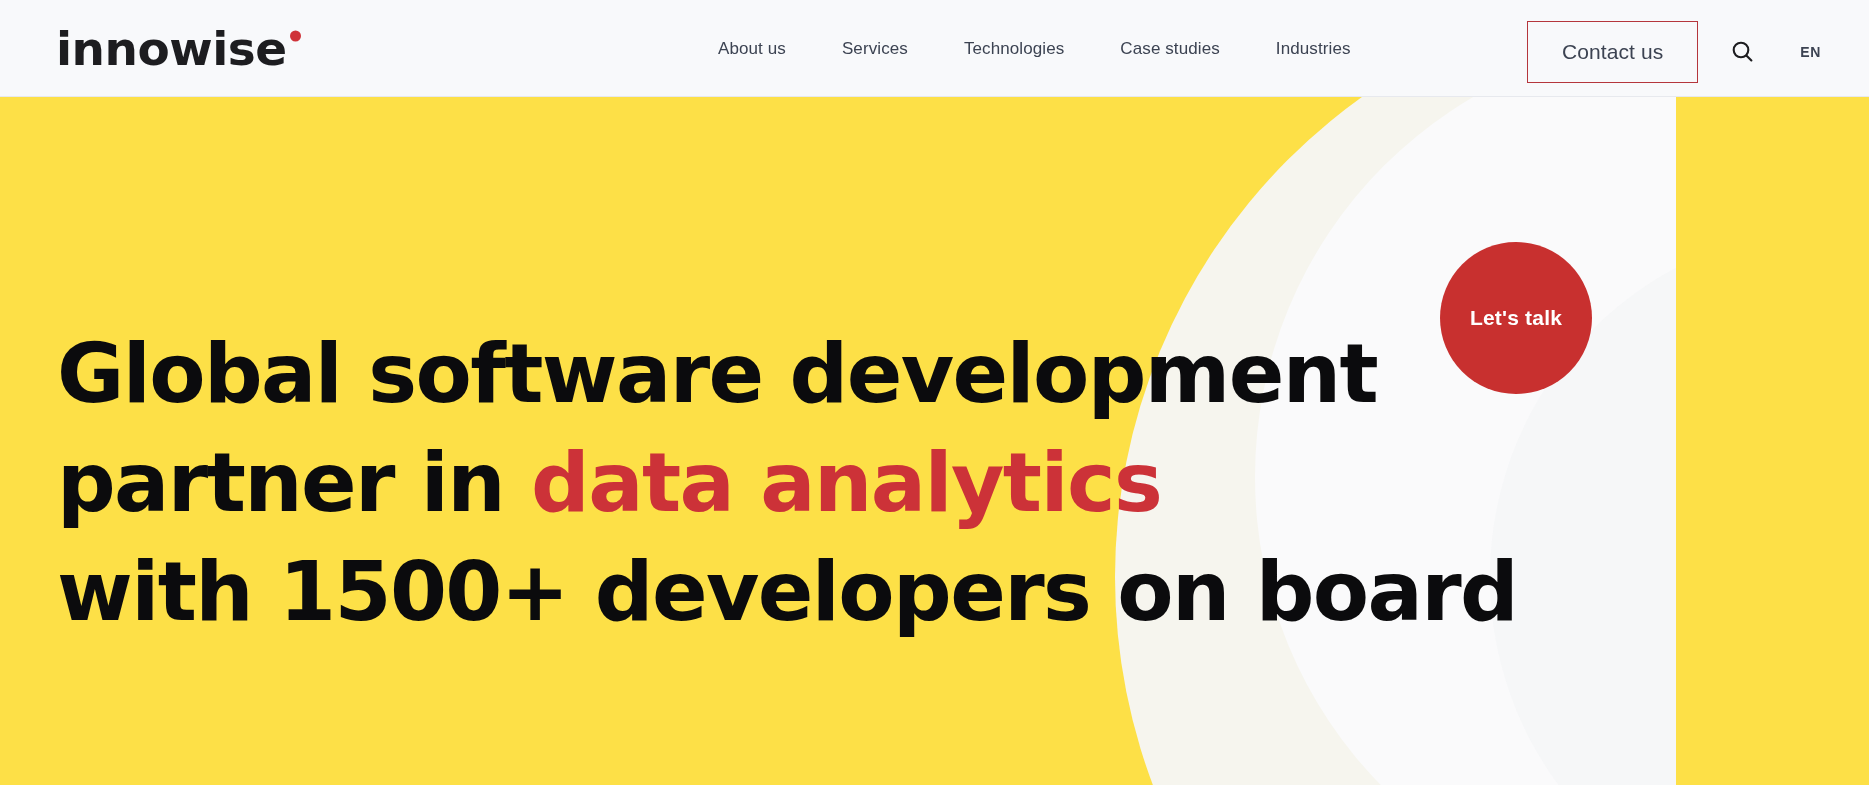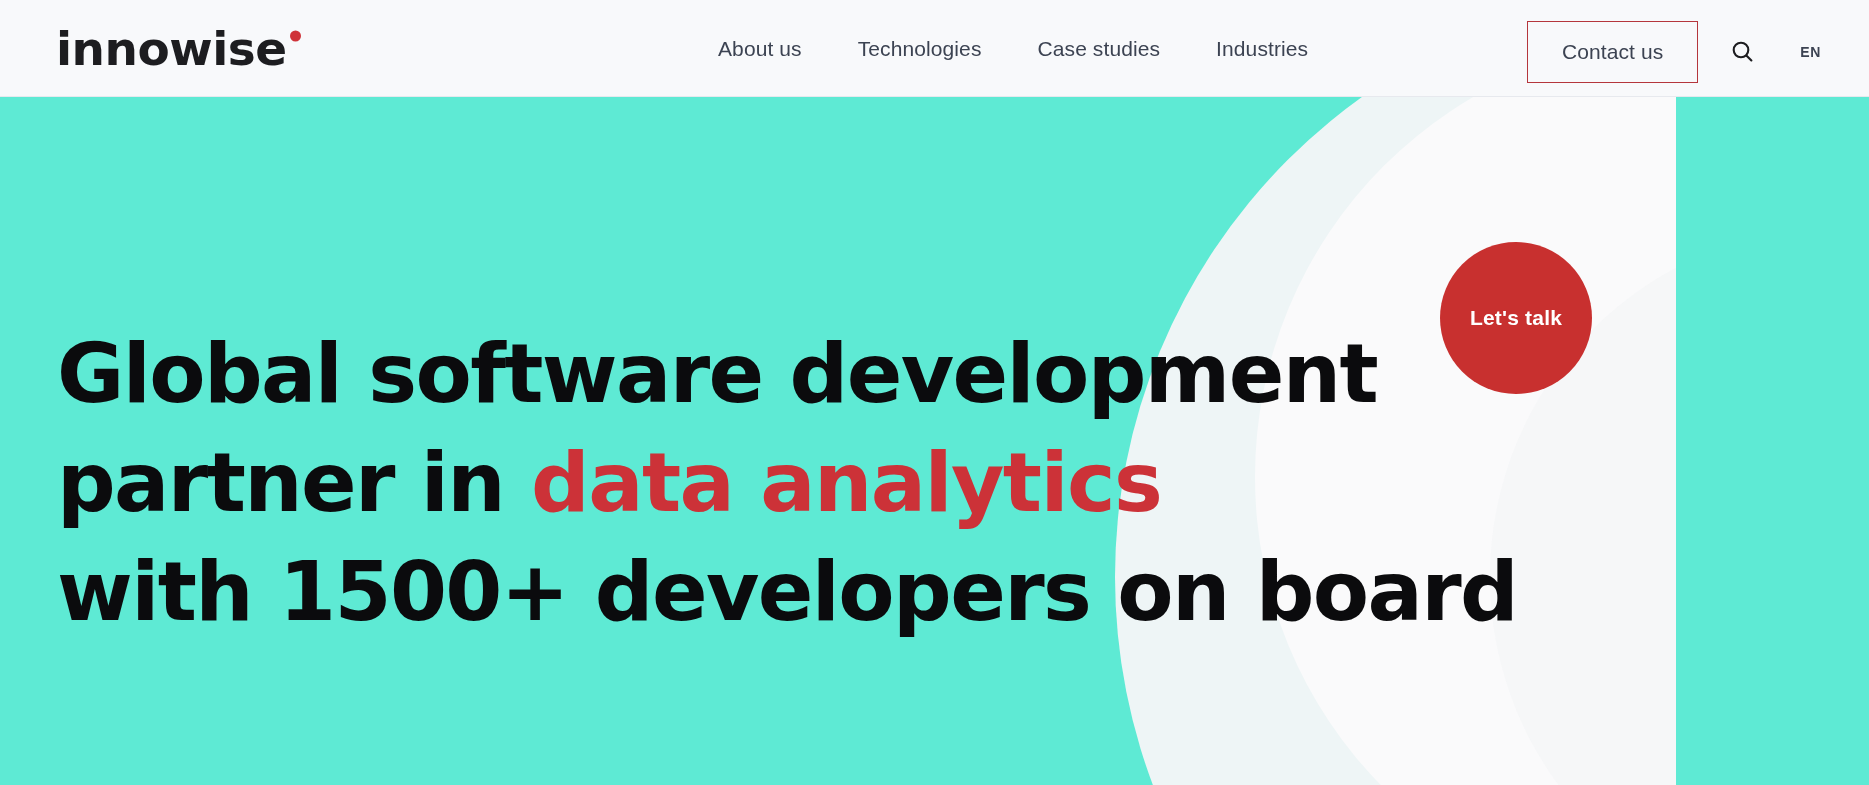--- a/index.html
+++ b/index.html
@@ -11,21 +11,21 @@
     overflow: hidden;
     background: #ffffff;
     font-family: "Liberation Sans", "DejaVu Sans", sans-serif;
     -webkit-font-smoothing: antialiased;
   }
 
   .page {
     position: relative;
     width: 1869px;
     height: 785px;
-    background: #5eead4;
+    background: #fde047;
     overflow: hidden;
   }
 
   
   .site-header {
     position: absolute;
     top: 0; left: 0;
     width: 1869px;
     height: 97px;
     background: #f8f9fb;
@@ -67,21 +67,21 @@
   .main-nav {
     position: absolute;
     left: 690px;
     top: 0;
     height: 97px;
     display: flex;
     align-items: center;
     gap: 0;
   }
   .nav-link {
-    font-size: 21px;
+    font-size: 17px;
     font-weight: 400;
     color: #3c4352;
     text-decoration: none;
     letter-spacing: 0.1px;
     padding: 0 28px;
     white-space: nowrap;
     cursor: pointer;
     line-height: 97px;
   }
 
@@ -227,20 +227,21 @@
 
   <header class="site-header">
 
     <a class="logo">
       <span class="logo-word">innowise</span>
       <span class="logo-dot"></span>
     </a>
 
     <nav class="main-nav">
       <a class="nav-link">About us</a>
+      <a class="nav-link">Services</a>
       <a class="nav-link">Technologies</a>
       <a class="nav-link">Case studies</a>
       <a class="nav-link">Industries</a>
     </nav>
 
     <div class="header-right">
 
       <button class="contact-btn">Contact us</button>
 
       <button class="search-btn">

